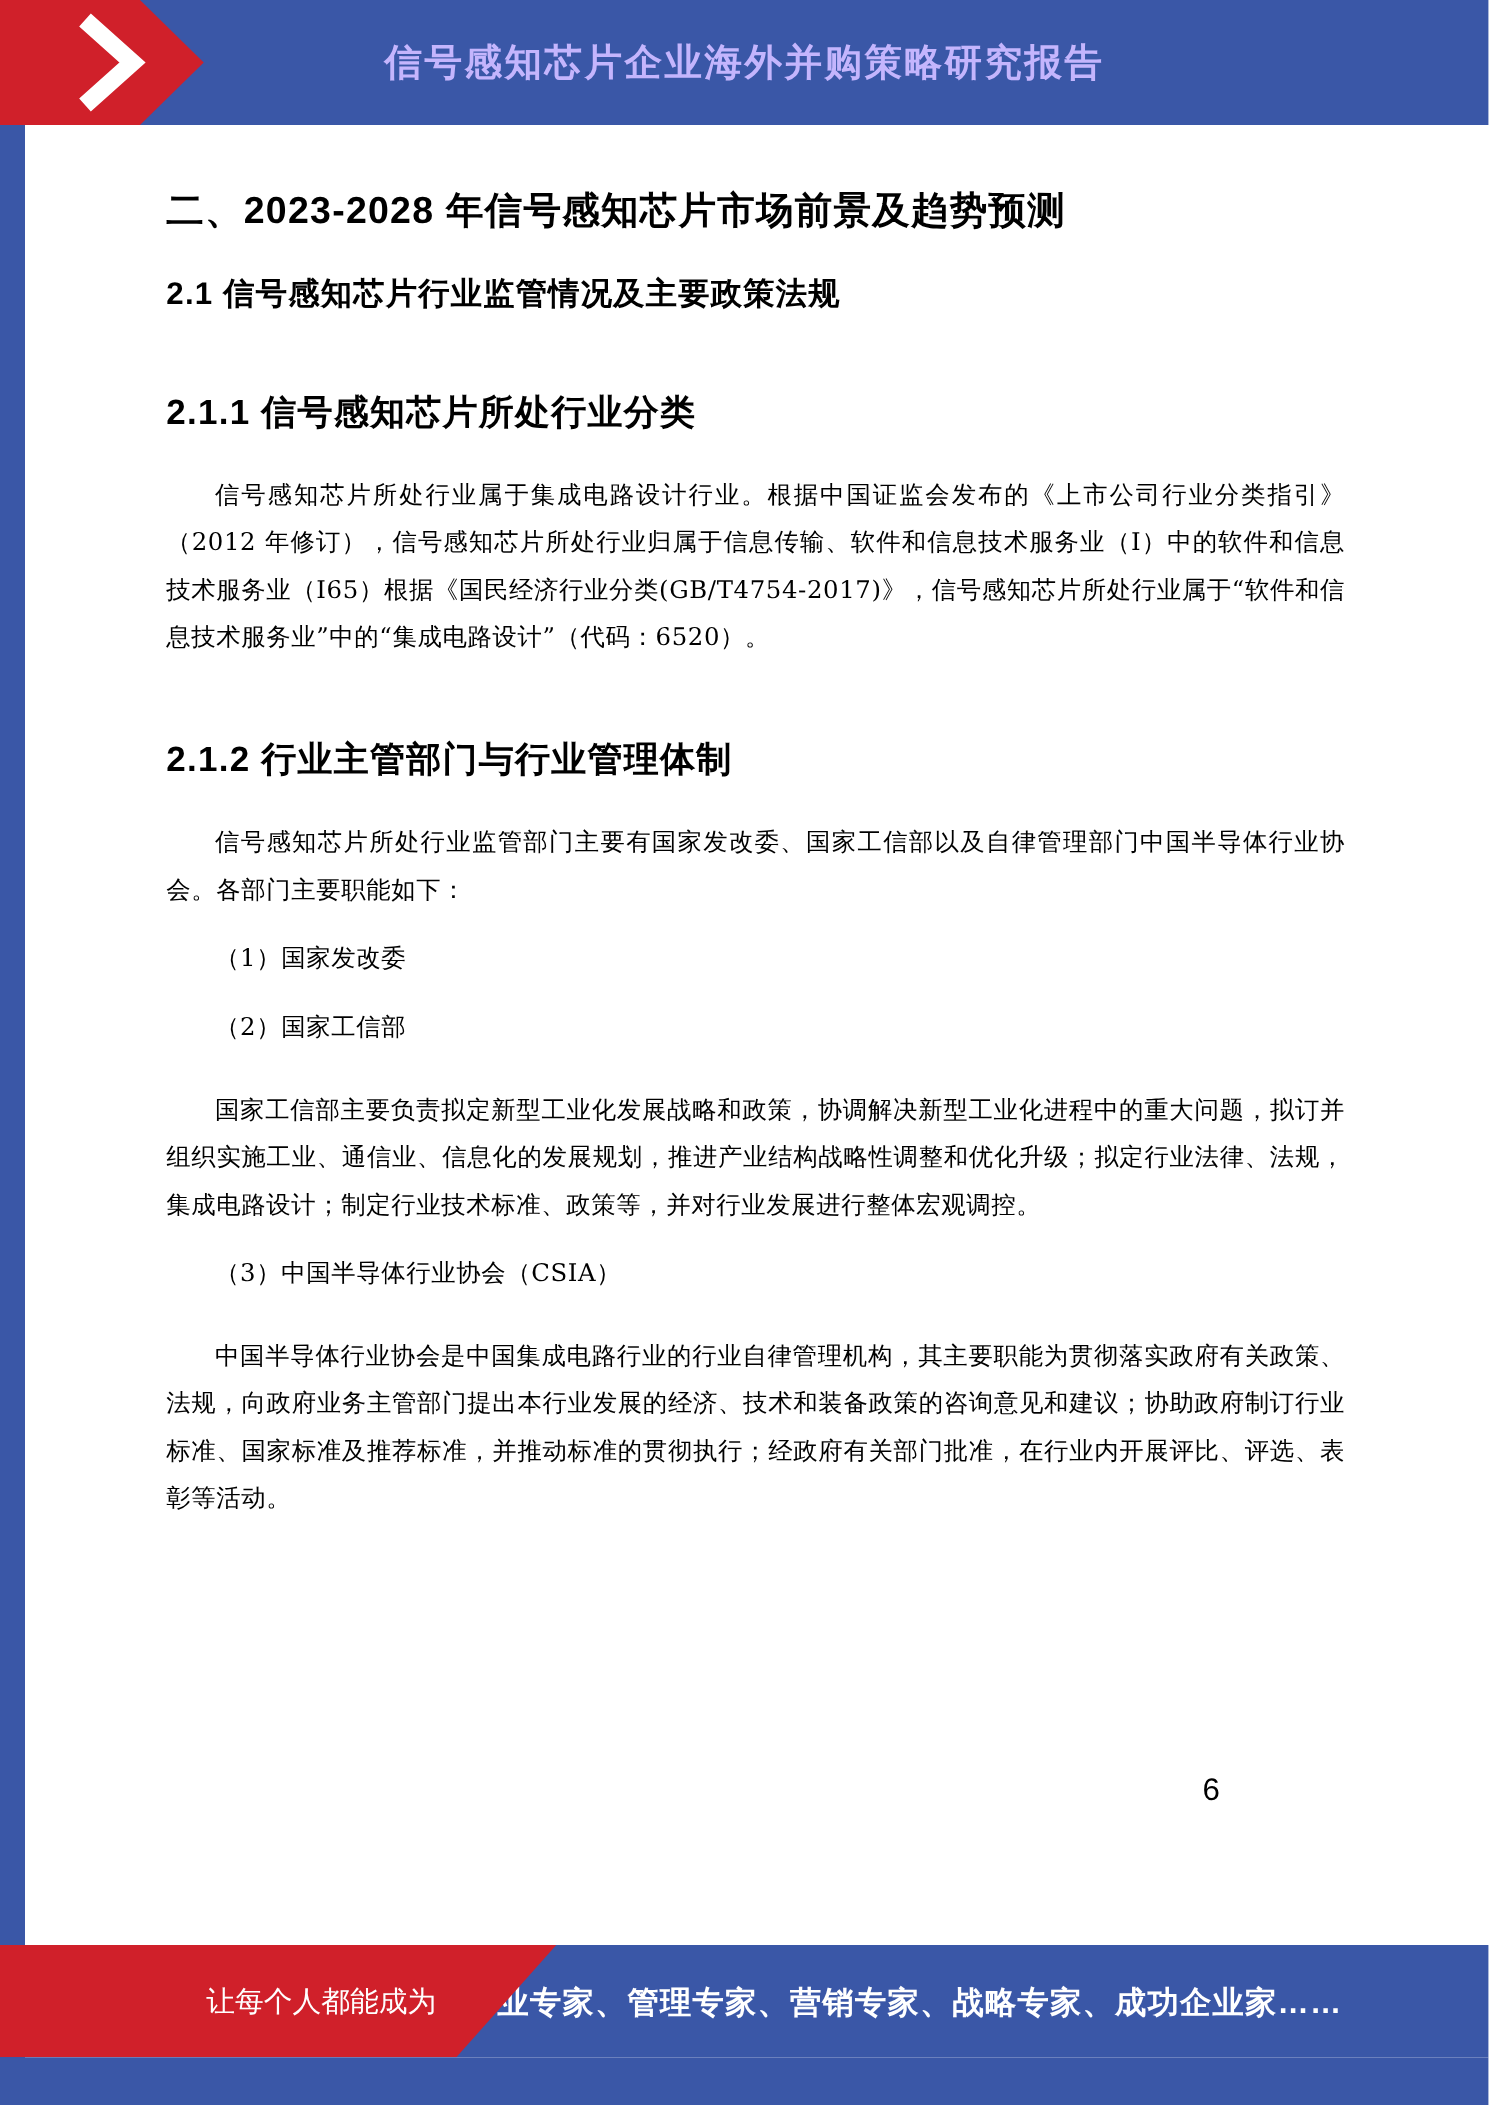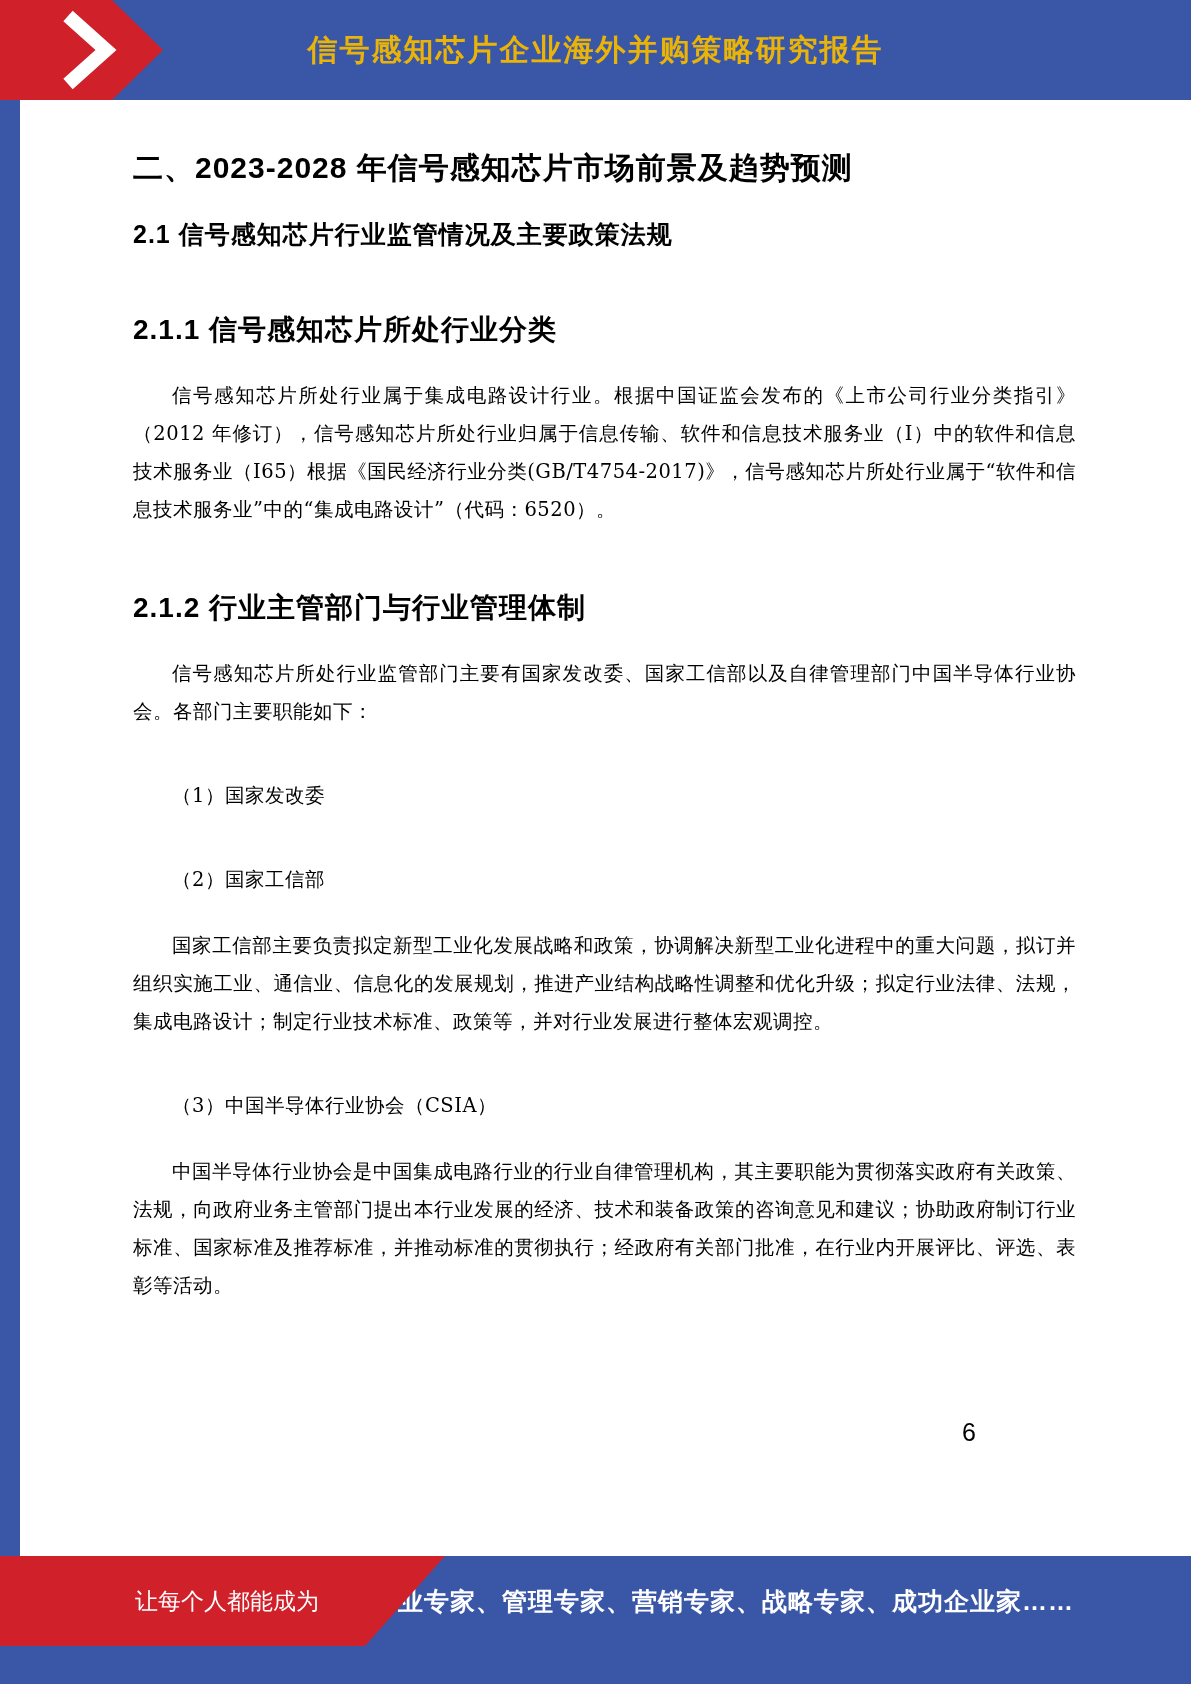--- a/index.html
+++ b/index.html
@@ -39,21 +39,21 @@
     width: 170px;
     display: block;
   }
   .header-title {
     position: absolute;
     left: 0; top: 0;
     width: 100%; height: 100px;
     display: flex;
     align-items: center;
     justify-content: center;
-    color: #eab308;
+    color: #c4b5fd;
     font-size: 30px;
     font-weight: bold;
     letter-spacing: 2px;
     font-family: "Liberation Sans", sans-serif;
   }
 
   
   .main {
     position: absolute;
     left: 0; top: 100px;
@@ -90,21 +90,21 @@
     text-align: justify;
     text-indent: 2em;
     margin-top: 28px;
     letter-spacing: 0.5px;
   }
   .item-title {
     font-family: "DejaVu Serif", "Liberation Serif", serif;
     font-size: 19.5px;
     line-height: 38px;
     text-indent: 2em;
-    margin-top: 46px;
+    margin-top: 17px;
     letter-spacing: 0.5px;
   }
   .page-number {
     position: absolute;
     right: 215px;
     top: 1418px;
     font-size: 25px;
     color: #000000;
     font-family: "Liberation Sans", sans-serif;
     z-index: 2;
@@ -125,20 +125,21 @@
     overflow: hidden;
   }
   .footer-band-red {
     position: absolute;
     left: 0; top: 0;
     width: 445px; height: 100%;
     background: #d0202a;
     clip-path: polygon(0 0, 100% 0, 82% 100%, 0 100%);
     display: flex;
     align-items: center;
+    padding-left: 30px;
   }
   .footer-left-text {
     color: #ffffff;
     font-size: 23px;
     padding-left: 135px;
     white-space: nowrap;
     font-family: "Liberation Sans", sans-serif;
   }
   .footer-right-text {
     position: absolute;

